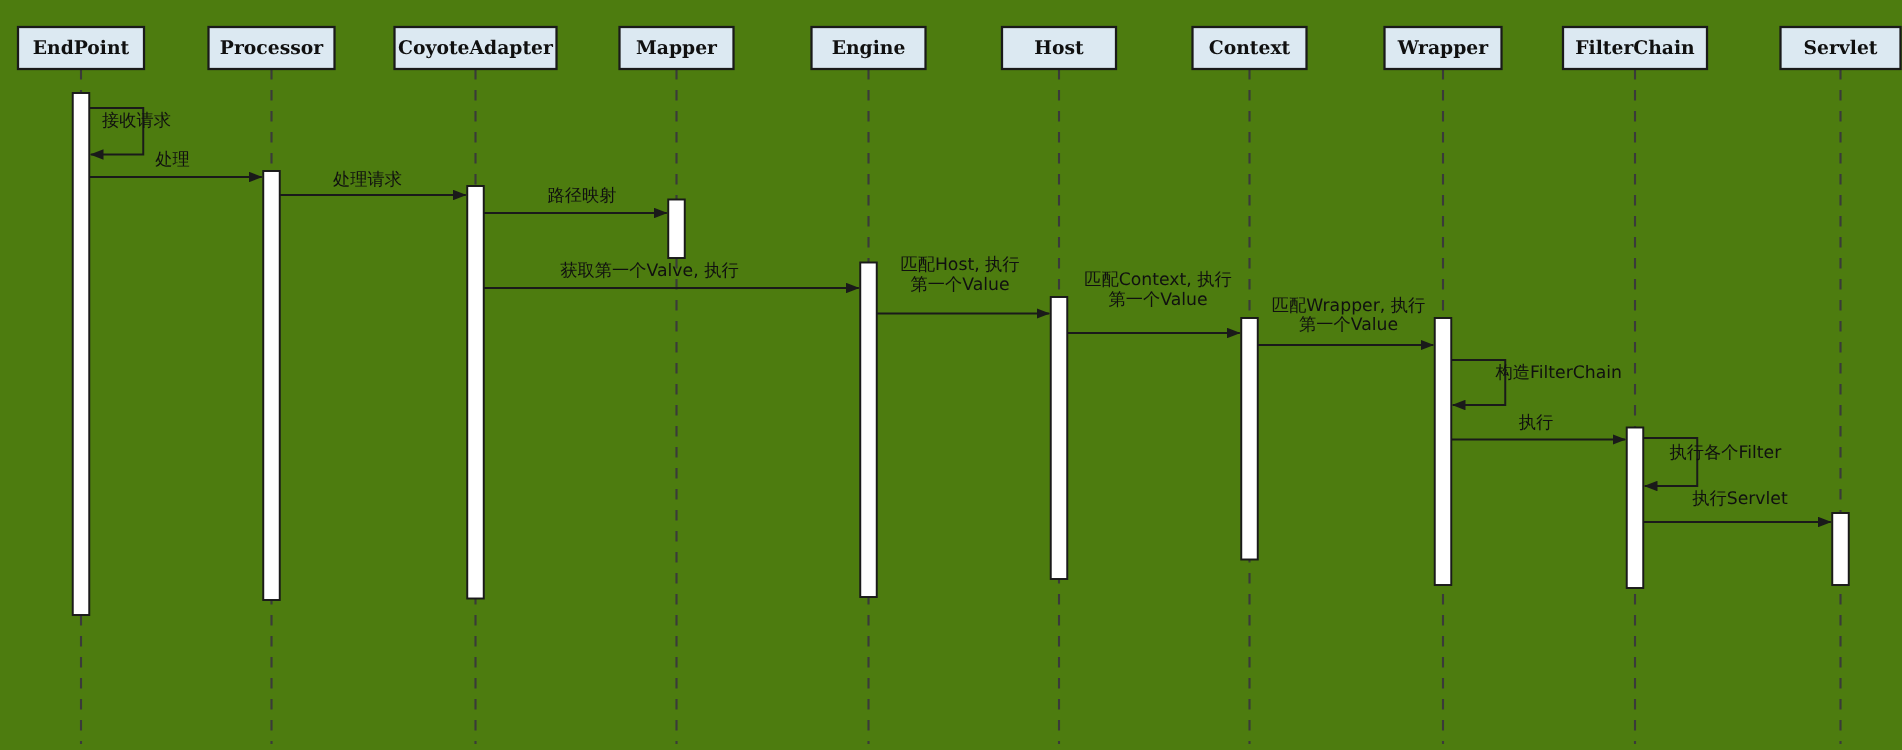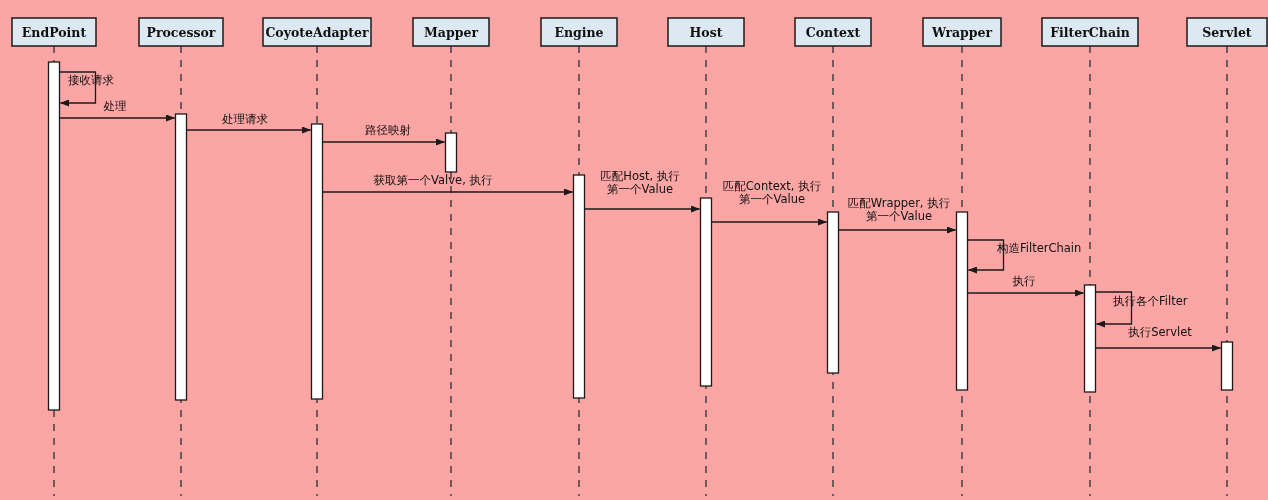--- a/index.html
+++ b/index.html
@@ -8,21 +8,21 @@
     background: #ffffff;
   }
   body {
     font-family: "DejaVu Sans", sans-serif;
   }
   #diagram-root {
     position: relative;
     width: 1268px;
     height: 500px;
     overflow: hidden;
-    background: #fca5a5;
+    background: #4d7c0f;
   }
   #seq-svg {
     position: absolute;
     left: 0;
     top: 0;
     width: 1268px;
     height: 500px;
   }
   .lifeline-dash {
     stroke: #3a3a3a;

